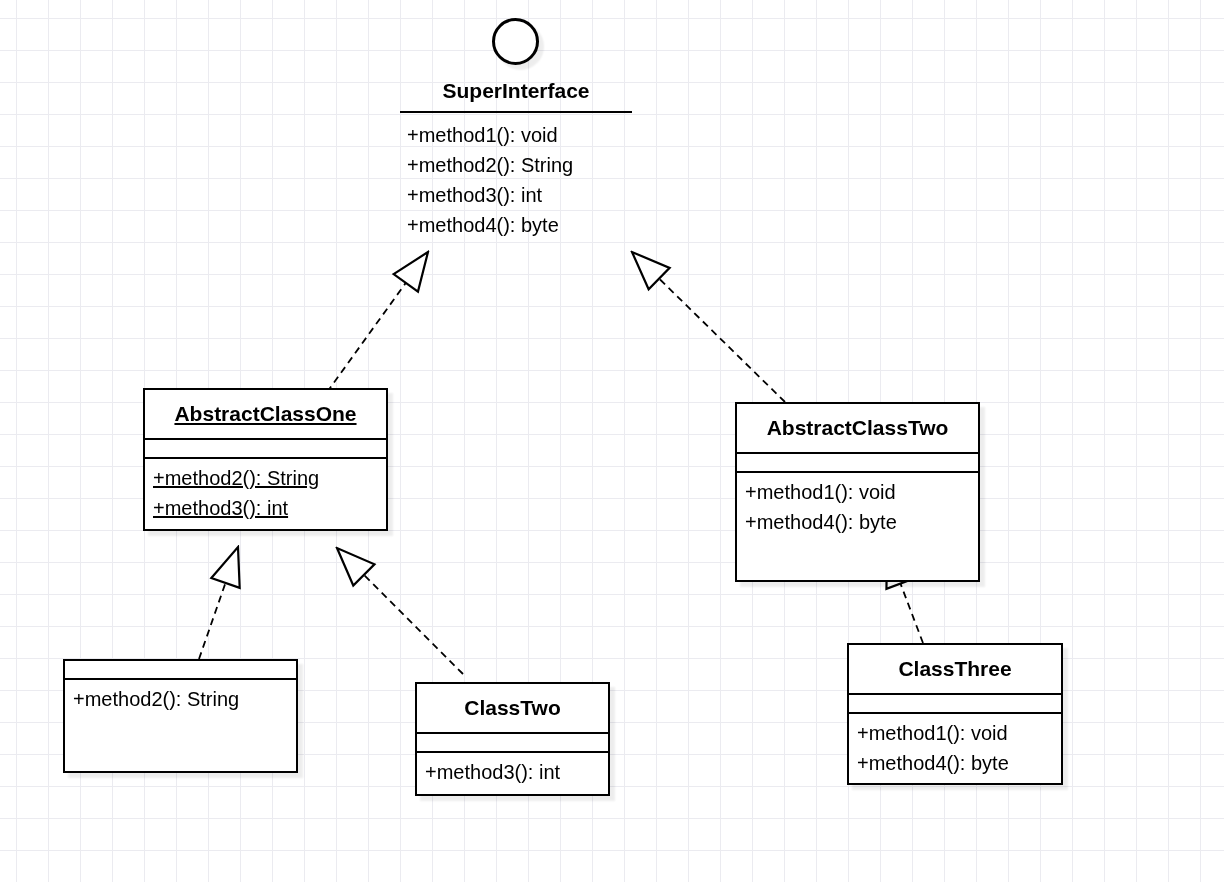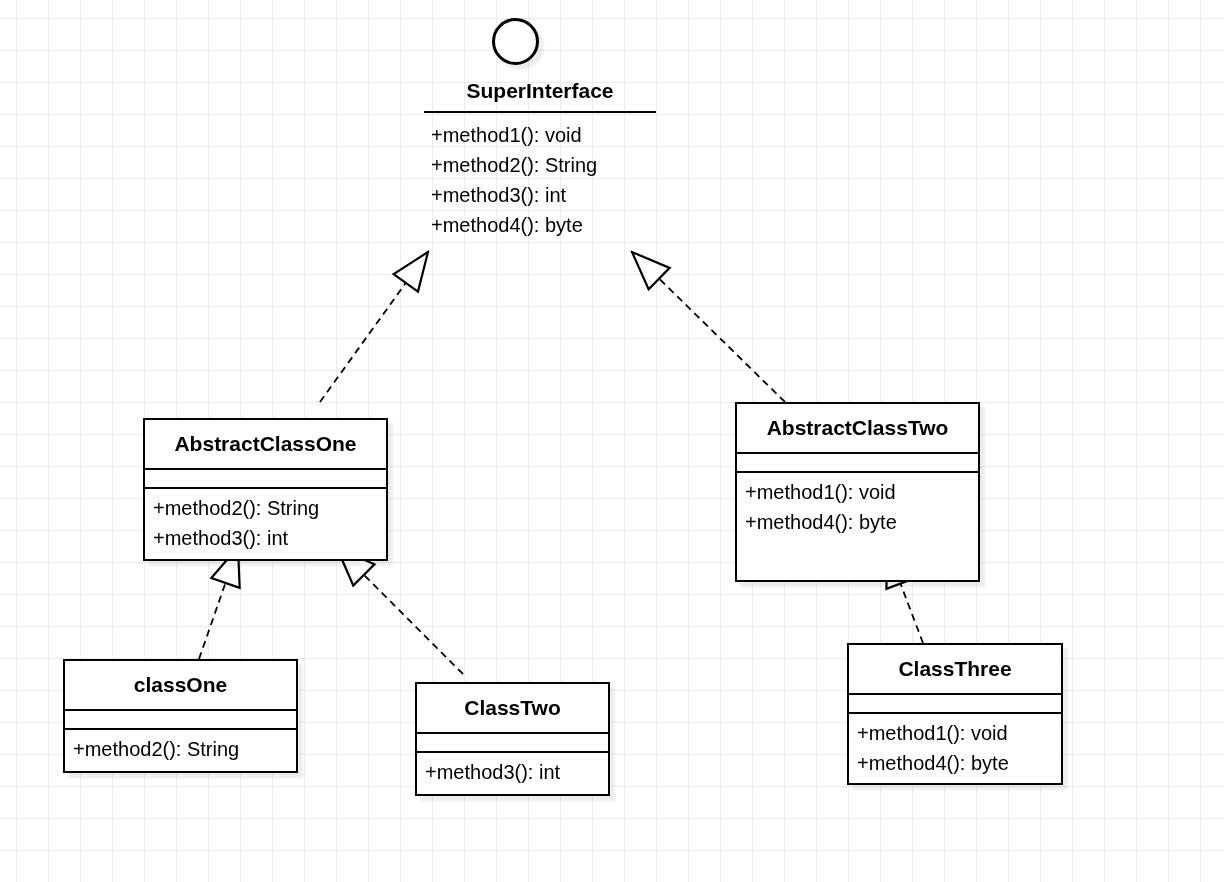--- a/index.html
+++ b/index.html
@@ -38,21 +38,21 @@
     width: 47px; height: 47px;
     border: 3px solid #000;
     border-radius: 50%;
     background: #fff;
     box-sizing: border-box;
     box-shadow: 5px 5px 2px rgba(0,0,0,0.07);
   }
   
   .iface {
     position: absolute;
-    left: 424px; top: 77px;
+    left: 400px; top: 77px;
     width: 232px;
   }
   .iface-title {
     font-size: 21px; font-weight: bold;
     line-height: 28px;
     text-align: center;
     padding-bottom: 6px;
     border-bottom: 2px solid #000;
   }
   .iface-methods {
@@ -115,40 +115,39 @@
   <div class="iface">
     <div class="iface-title">SuperInterface</div>
     <div class="iface-methods">
       <div>+method1(): void</div>
       <div>+method2(): String</div>
       <div>+method3(): int</div>
       <div>+method4(): byte</div>
     </div>
   </div>
 
-  <div class="uml-box" style="left:143px; top:418px; width:245px; height:143px;">
+  <div class="uml-box" style="left:143px; top:388px; width:245px; height:143px;text-decoration:underline;">
     <div class="uml-title">AbstractClassOne</div>
     <div class="uml-attrs"></div>
     <div class="uml-methods">
       <div>+method2(): String</div>
       <div>+method3(): int</div>
     </div>
   </div>
 
   <div class="uml-box" style="left:735px; top:402px; width:245px; height:180px;">
     <div class="uml-title">AbstractClassTwo</div>
     <div class="uml-attrs"></div>
     <div class="uml-methods">
       <div>+method1(): void</div>
       <div>+method4(): byte</div>
     </div>
   </div>
 
   <div class="uml-box" style="left:63px; top:659px; width:235px; height:114px;">
-    <div class="uml-title">classOne</div>
     <div class="uml-attrs"></div>
     <div class="uml-methods">
       <div>+method2(): String</div>
     </div>
   </div>
 
   <div class="uml-box" style="left:415px; top:674px; width:195px; height:114px;margin-top:8px;">
     <div class="uml-title">ClassTwo</div>
     <div class="uml-attrs"></div>
     <div class="uml-methods">

